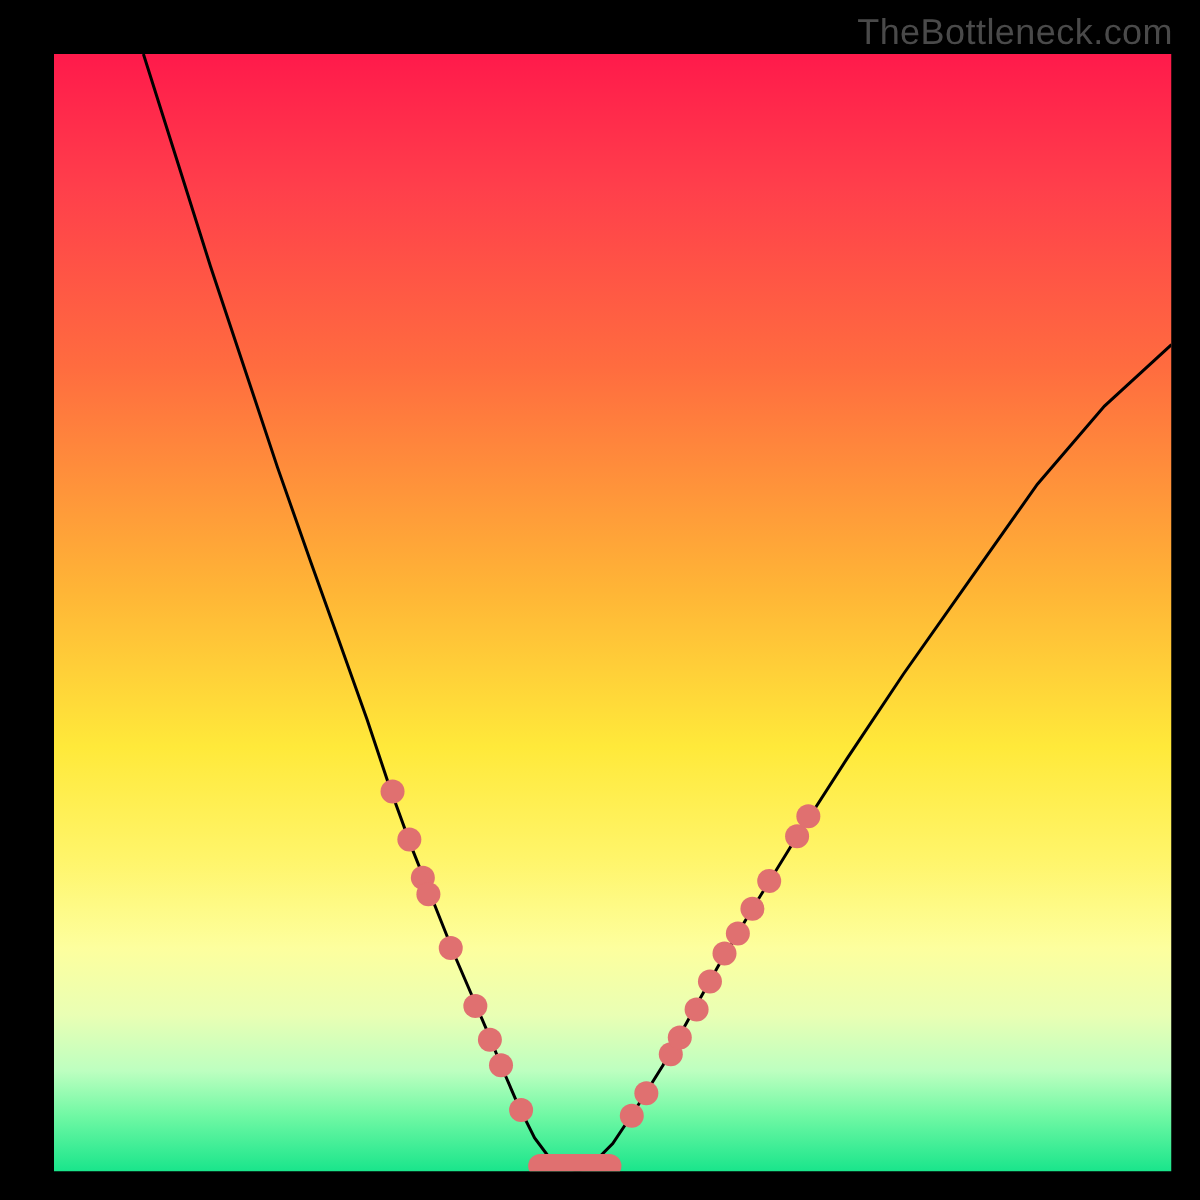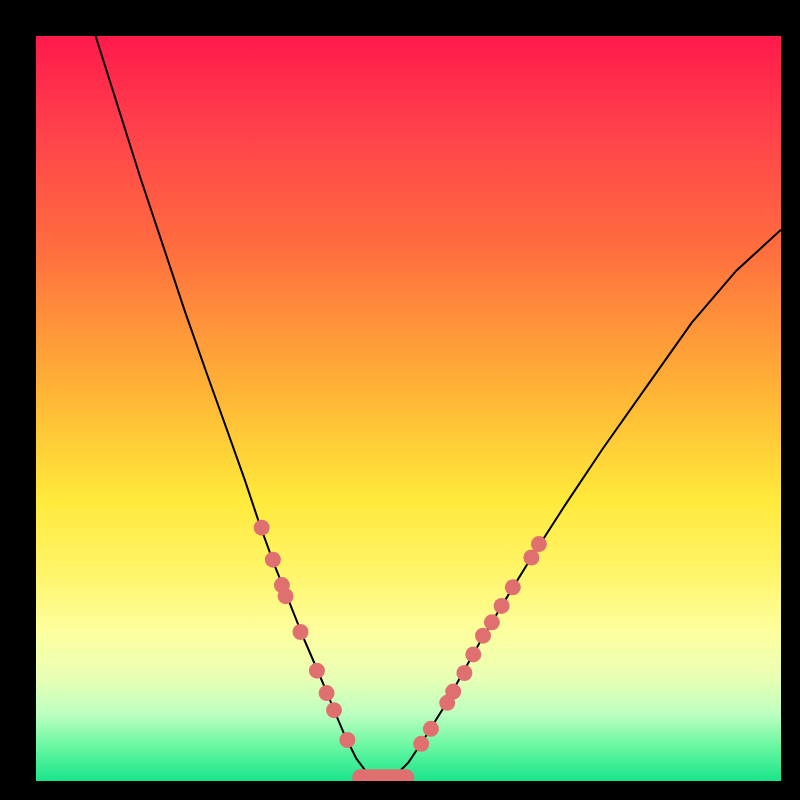--- a/index.html
+++ b/index.html
@@ -69,20 +69,21 @@
     fill: none;
     stroke: #e07070;
     stroke-width: 16;
     stroke-linecap: round;
   }
 </style>
 </head>
 <body>
 
 <div class="frame">
+  <div class="watermark">TheBottleneck.com</div>
 
   <div class="plot-area">
     <div class="gradient-bg"></div>
 
     <svg class="overlay" viewBox="0 0 745 745" preserveAspectRatio="none">
       <path id="curve-path" class="curve" d="M59.6 0.0 L82.0 70.8 L104.3 141.5 L126.7 208.6 L149.0 275.6 L171.3 339.0 L190.0 391.1 L208.6 443.3 L223.5 488.0 L238.4 528.9 L253.3 566.2 L268.2 603.5 L279.4 629.5 L290.6 655.6 L298.0 674.2 L309.2 700.3 L320.4 722.6 L331.5 737.5 L348.7 745.0 L357.6 741.3 L372.5 726.4 L387.4 704.0 L406.0 674.2 L424.6 640.7 L443.3 607.2 L465.6 569.9 L495.4 521.5 L528.9 469.4 L566.2 413.5 L610.9 350.1 L655.6 286.8 L700.3 234.7 L745.0 193.7"></path>
       <path id="bottom-seg" class="bottom-segment" d="M324.1 741.3 L370.3 741.3"></path>
       <g id="markers-left">
           <circle cx="225.7" cy="491.7" r="8" class="marker"></circle>
           <circle cx="236.9" cy="523.7" r="8" class="marker"></circle>

